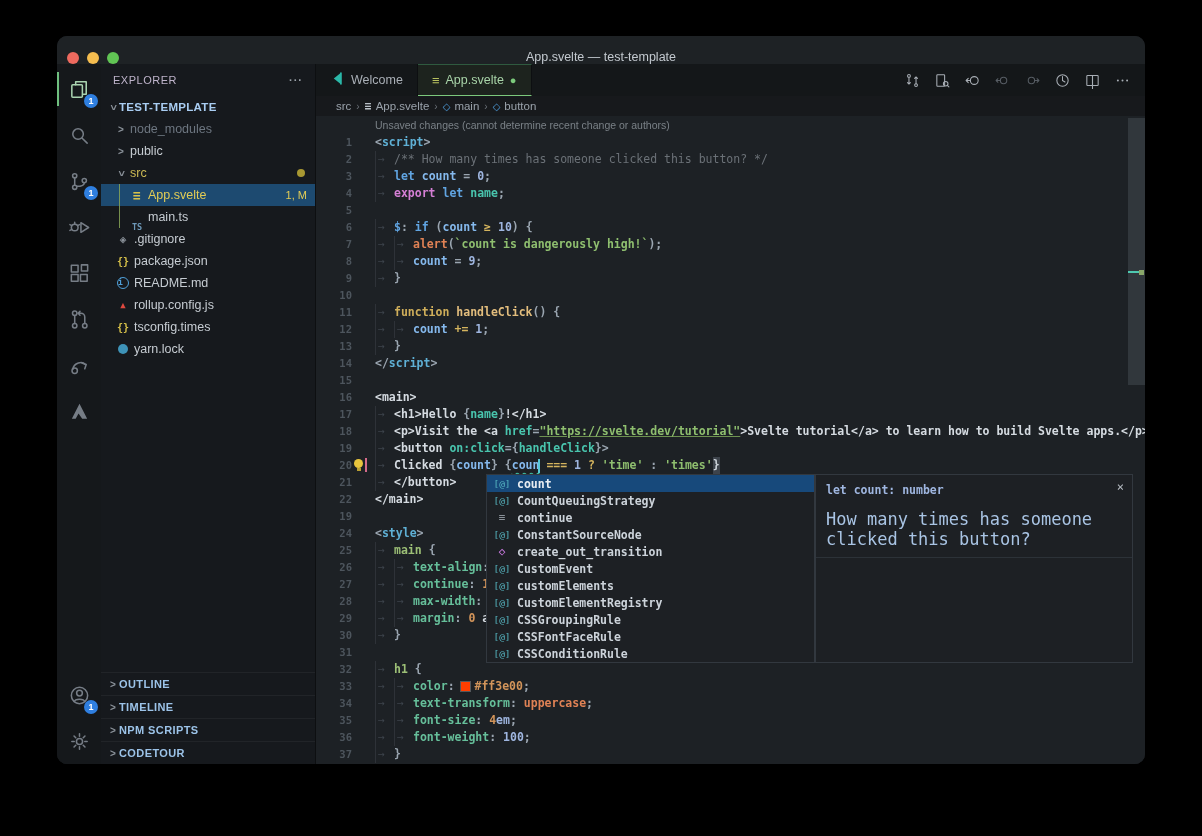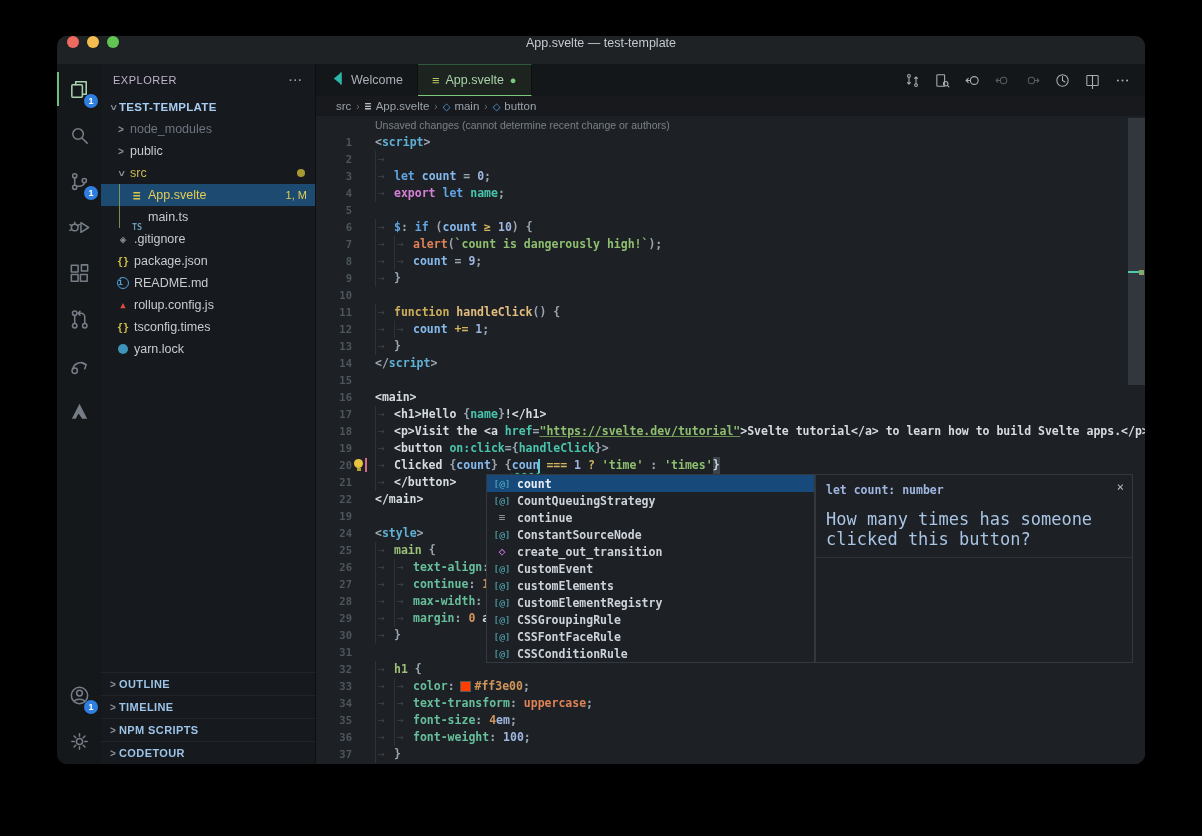--- a/index.html
+++ b/index.html
@@ -1,20 +1,20 @@
 <!DOCTYPE html>
 <html><head>
 <meta charset="utf-8">
 <style>
   html,body{margin:0;padding:0;background:#000;width:1202px;height:836px;overflow:hidden;
     font-family:"Liberation Sans","DejaVu Sans",sans-serif;-webkit-font-smoothing:antialiased;}
   .window{position:absolute;left:57px;top:36px;width:1088px;height:728px;background:#1d2125;
     border-radius:10px;overflow:hidden;box-shadow:0 22px 70px rgba(0,0,0,.7);}
   
-  .titlebar{height:28px;background:#1e2225;display:flex;align-items:flex-start;position:relative;}
+  .titlebar{height:28px;background:#1e2225;display:flex;align-items:flex-end;position:relative;}
   .lights{display:flex;gap:8px;margin-left:10px;}
   .light{width:12px;height:12px;border-radius:50%;}
   .l-red{background:#ee6a5f}.l-yellow{background:#f5bd4f}.l-green{background:#61c554}
   .wtitle{position:absolute;left:0;right:0;text-align:center;font-size:12.5px;color:#c3c9cf;}
   
   .main{display:flex;height:700px;}
   .activitybar{width:44px;background:#15181b;display:flex;flex-direction:column;align-items:center;padding-top:2px;}
   .ab-item{width:44px;height:46px;display:flex;align-items:center;justify-content:center;color:#767d86;position:relative;cursor:pointer;}
   .ab-item svg{width:23px;height:23px;stroke:currentColor;fill:none;stroke-width:1.6;stroke-linecap:round;stroke-linejoin:round;}
   .ab-item.active{color:#a9d3b0;}
@@ -363,21 +363,21 @@
           <span class="bc-sep">›</span>
           <div class="bc-item">
             <span class="bc-sy">◇</span>
             <span>button</span>
           </div>
         </div>
       <div class="codearea">
         <div class="codelens">Unsaved changes (cannot determine recent change or authors)</div>
         <div id="codelines">
             <div class="cl"><span class="num">1</span><span class="mg"></span><span class="tk-s">&lt;</span><span class="tk-t">script</span><span class="tk-s">&gt;</span></div>
-            <div class="cl"><span class="num">2</span><span class="mg"></span><span class="ind">→</span></div>
+            <div class="cl"><span class="num">2</span><span class="mg"></span><span class="ind">→</span><span class="tk-c">/** How many times has someone clicked this button? */</span></div>
             <div class="cl"><span class="num">3</span><span class="mg"></span><span class="ind">→</span><span class="tk-k">let</span><span class="tk-h"> </span><span class="tk-v">count</span><span class="tk-s"> = </span><span class="tk-n">0</span><span class="tk-s">;</span></div>
             <div class="cl"><span class="num">4</span><span class="mg"></span><span class="ind">→</span><span class="tk-pk">export</span><span class="tk-h"> </span><span class="tk-k">let</span><span class="tk-h"> </span><span class="tk-te">name</span><span class="tk-s">;</span></div>
             <div class="cl"><span class="num">5</span><span class="mg"></span><span class="ind"></span></div>
             <div class="cl"><span class="num">6</span><span class="mg"></span><span class="ind">→</span><span class="tk-k">$</span><span class="tk-s">: </span><span class="tk-k">if</span><span class="tk-s"> (</span><span class="tk-v">count</span><span class="tk-h"> </span><span class="tk-o">≥</span><span class="tk-h"> </span><span class="tk-n">10</span><span class="tk-s">) {</span></div>
             <div class="cl"><span class="num">7</span><span class="mg"></span><span class="ind">→</span><span class="ind">→</span><span class="tk-al">alert</span><span class="tk-s">(</span><span class="tk-g">`count is dangerously high!`</span><span class="tk-s">);</span></div>
             <div class="cl"><span class="num">8</span><span class="mg"></span><span class="ind">→</span><span class="ind">→</span><span class="tk-v">count</span><span class="tk-s"> = </span><span class="tk-n">9</span><span class="tk-s">;</span></div>
             <div class="cl"><span class="num">9</span><span class="mg"></span><span class="ind">→</span><span class="tk-s">}</span></div>
             <div class="cl"><span class="num">10</span><span class="mg"></span><span class="ind"></span></div>
             <div class="cl"><span class="num">11</span><span class="mg"></span><span class="ind">→</span><span class="tk-f">function</span><span class="tk-h"> </span><span class="tk-fn">handleClick</span><span class="tk-s">() {</span></div>
             <div class="cl"><span class="num">12</span><span class="mg"></span><span class="ind">→</span><span class="ind">→</span><span class="tk-v">count</span><span class="tk-h"> </span><span class="tk-o">+=</span><span class="tk-h"> </span><span class="tk-n">1</span><span class="tk-s">;</span></div>

